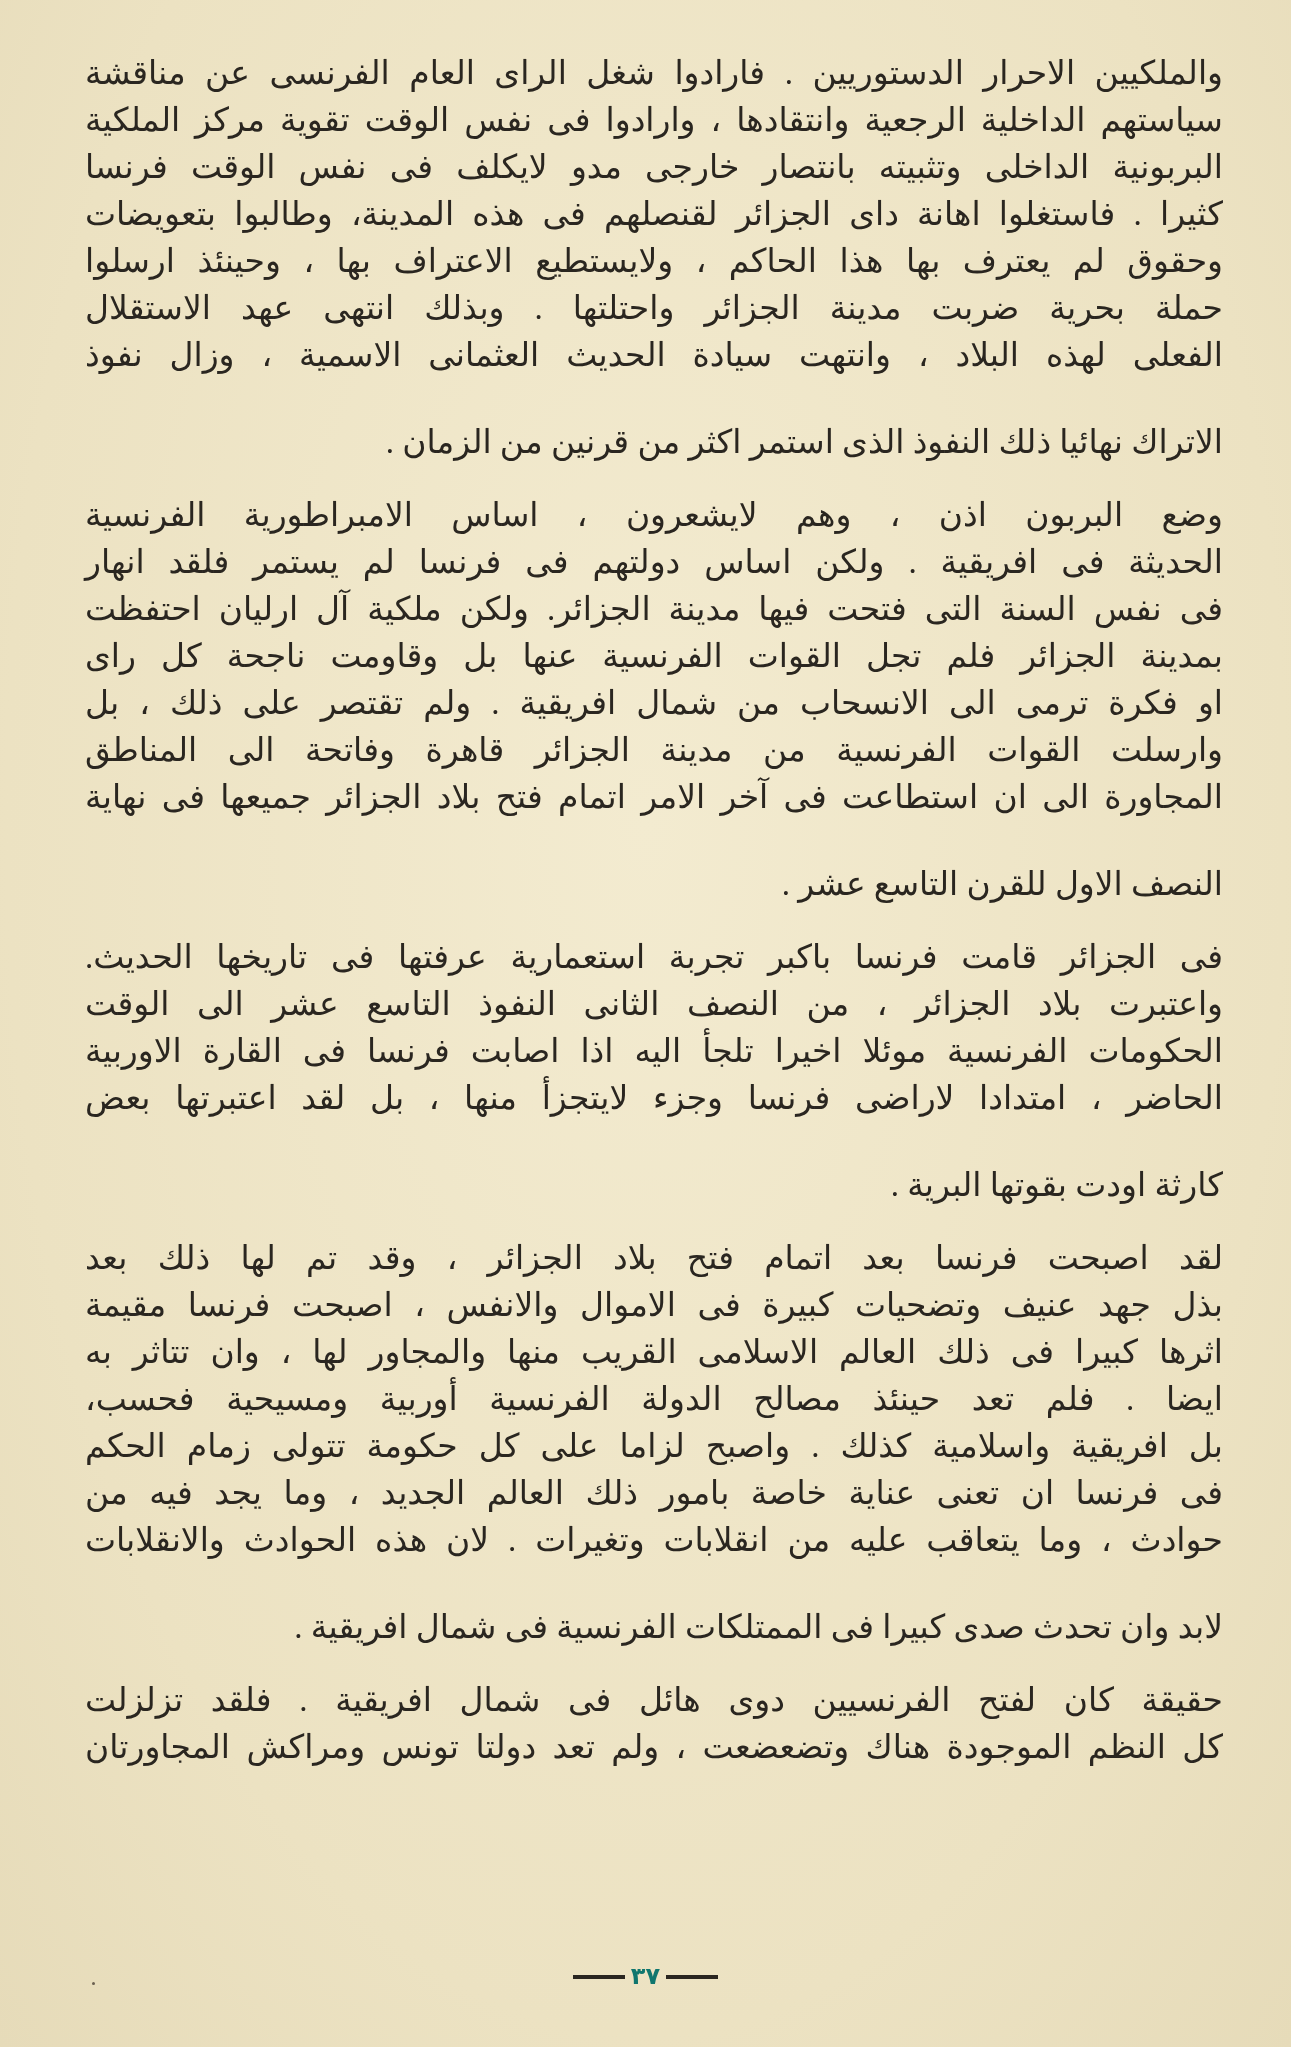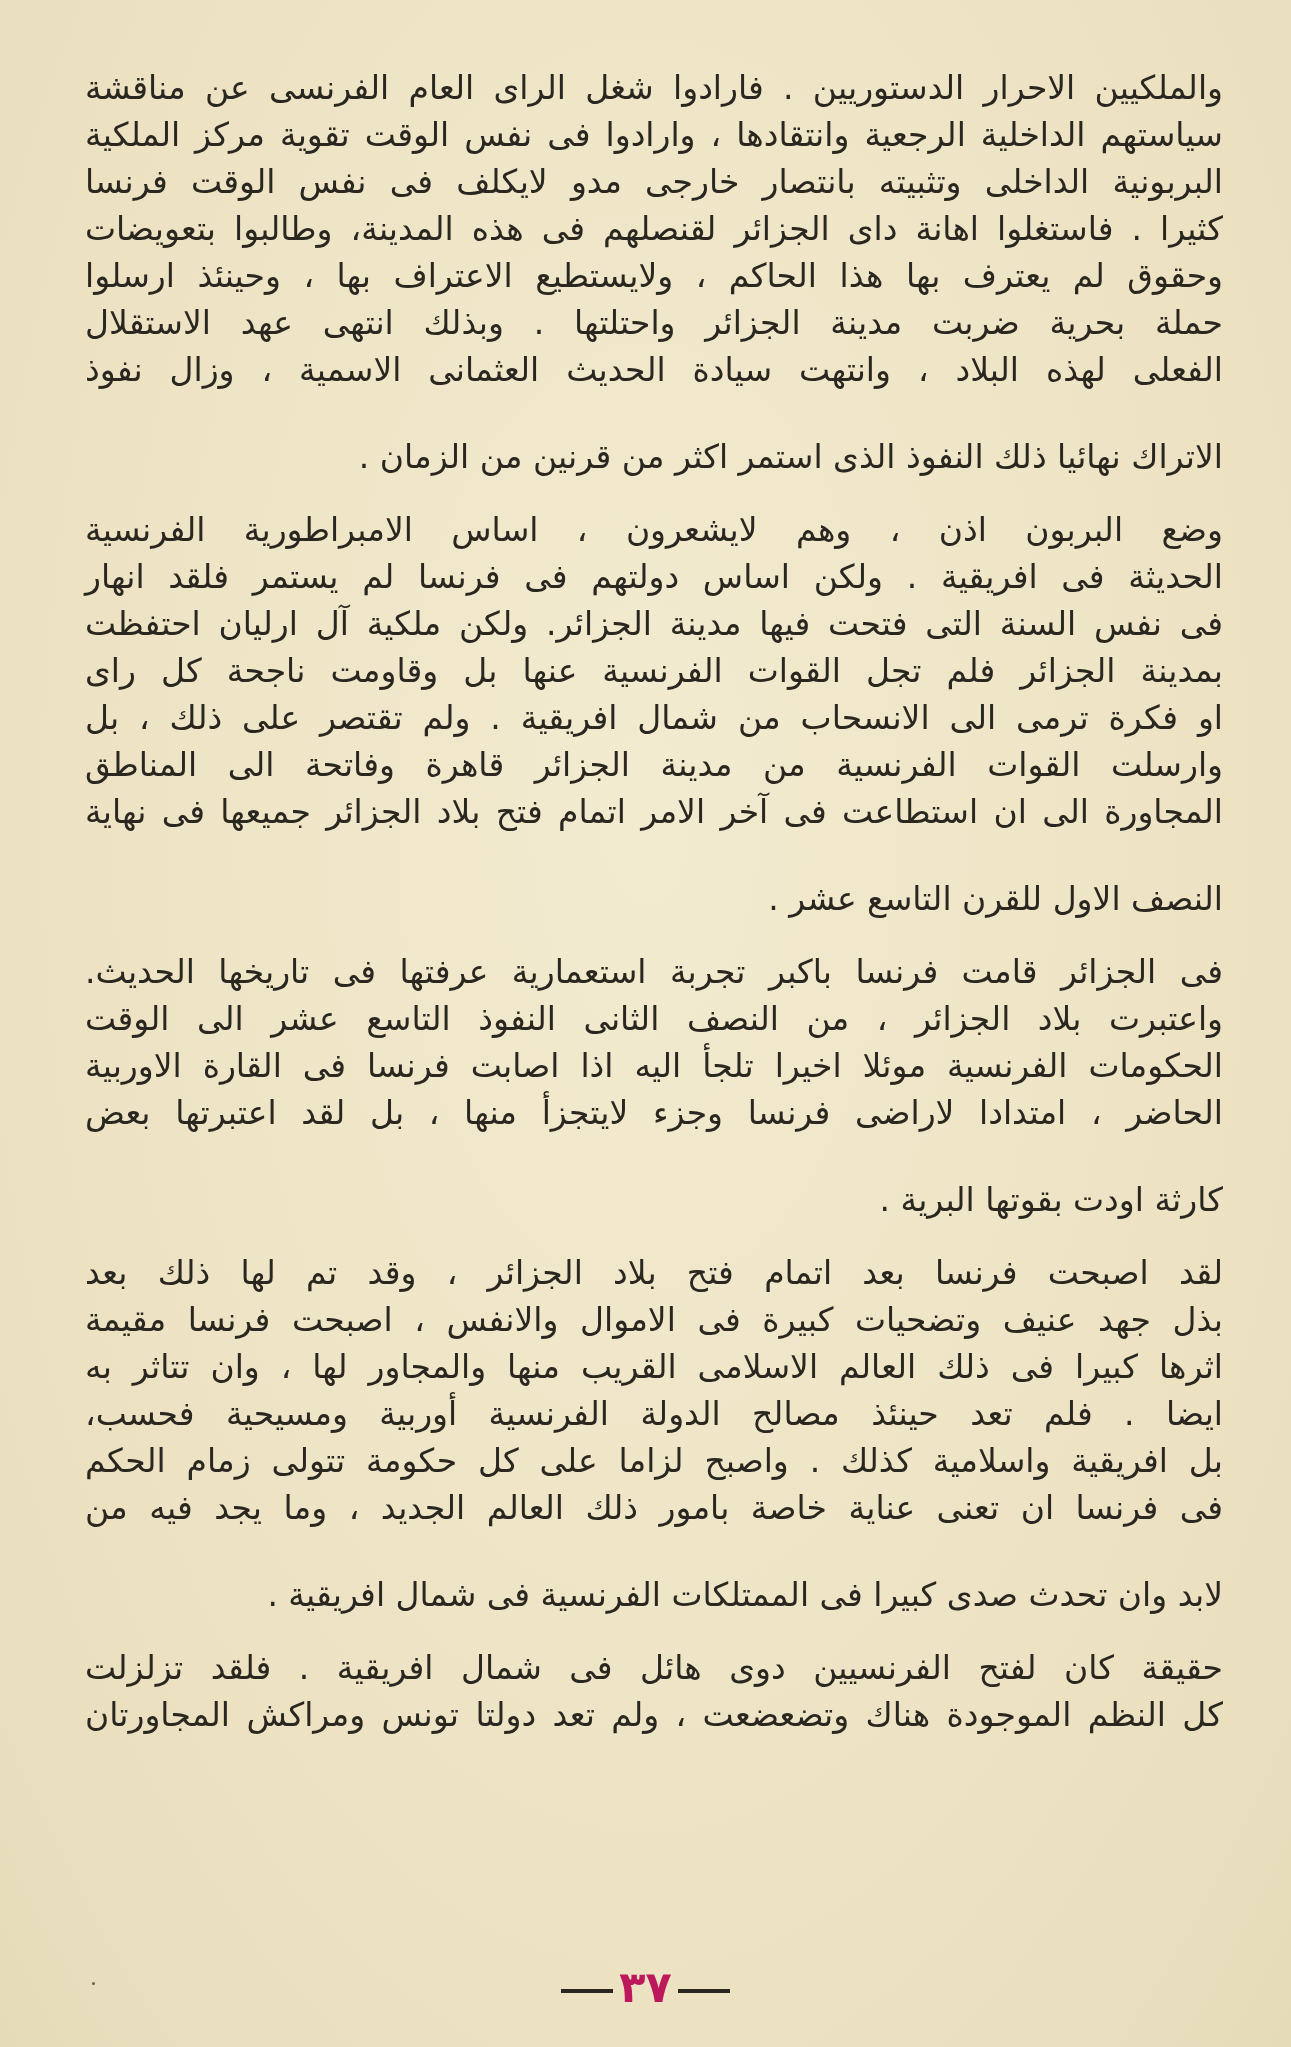--- a/index.html
+++ b/index.html
@@ -7,43 +7,44 @@
       width: 1291px; height: 2047px;
       background: #efe6c6;
       background-image: radial-gradient(ellipse at 50% 40%, #f3ebd0 0%, #ece2c2 70%, #e6dbb9 100%);
       overflow: hidden;
       position: relative;
       font-family: "DejaVu Sans", sans-serif;
       color: #2a2620;
     }
     .page {
       position: absolute;
-      left: 85px; top: 64px;
+      left: 85px; top: 50px;
       width: 1138px;
       direction: rtl;
+      font-family: Liberation Serif, serif;
     }
     .para { margin: 0 0 26px 0; }
     .line {
       display: block;
       font-size: 33px;
       line-height: 47px;
       height: 47px;
       white-space: nowrap;
       text-align: justify;
       text-align-last: justify;
       letter-spacing: 0.2px;
     }
     .line.last { text-align-last: right; margin-top: 40px; }
     .page-number {
       position: absolute;
       left: 0; right: 0; top: 1962px;
       text-align: center;
-      font-size: 43px;
+      font-size: 24px;
       font-weight: bold;
-      color: #be185d;
+      color: #0f766e;
       direction: rtl;
     }
     .page-number .dash {
       display: inline-block; width: 52px; height: 4px; background: #2a2620;
       vertical-align: middle; margin: 0 6px;
     }
     .speck { position: absolute; left: 92px; top: 1982px; width: 3px; height: 3px; border-radius: 50%; background: #6a6050; }
   </style>
 </head>
 <body>
@@ -76,20 +77,21 @@
     <span class="line">الحاضر ، امتدادا لاراضى فرنسا وجزء لايتجزأ منها ، بل لقد اعتبرتها بعض</span>
     <span class="line last">كارثة اودت بقوتها البرية .</span>
   </div>
   <div class="para">
     <span class="line">لقد اصبحت فرنسا بعد اتمام فتح بلاد الجزائر ، وقد تم لها ذلك بعد</span>
     <span class="line">بذل جهد عنيف وتضحيات كبيرة فى الاموال والانفس ، اصبحت فرنسا مقيمة</span>
     <span class="line">اثرها كبيرا فى ذلك العالم الاسلامى القريب منها والمجاور لها ، وان تتاثر به</span>
     <span class="line">ايضا . فلم تعد حينئذ مصالح الدولة الفرنسية أوربية ومسيحية فحسب،</span>
     <span class="line">بل افريقية واسلامية كذلك . واصبح لزاما على كل حكومة تتولى زمام الحكم</span>
     <span class="line">فى فرنسا ان تعنى عناية خاصة بامور ذلك العالم الجديد ، وما يجد فيه من</span>
+    <span class="line">حوادث ، وما يتعاقب عليه من انقلابات وتغيرات . لان هذه الحوادث والانقلابات</span>
     <span class="line last">لابد وان تحدث صدى كبيرا فى الممتلكات الفرنسية فى شمال افريقية .</span>
   </div>
   <div class="para">
     <span class="line">حقيقة كان لفتح الفرنسيين دوى هائل فى شمال افريقية . فلقد تزلزلت</span>
     <span class="line">كل النظم الموجودة هناك وتضعضعت ، ولم تعد دولتا تونس ومراكش المجاورتان</span>
   </div>
 </div>
 
 <div class="page-number">
   <span class="dash"></span><span>٣٧</span><span class="dash"></span>

